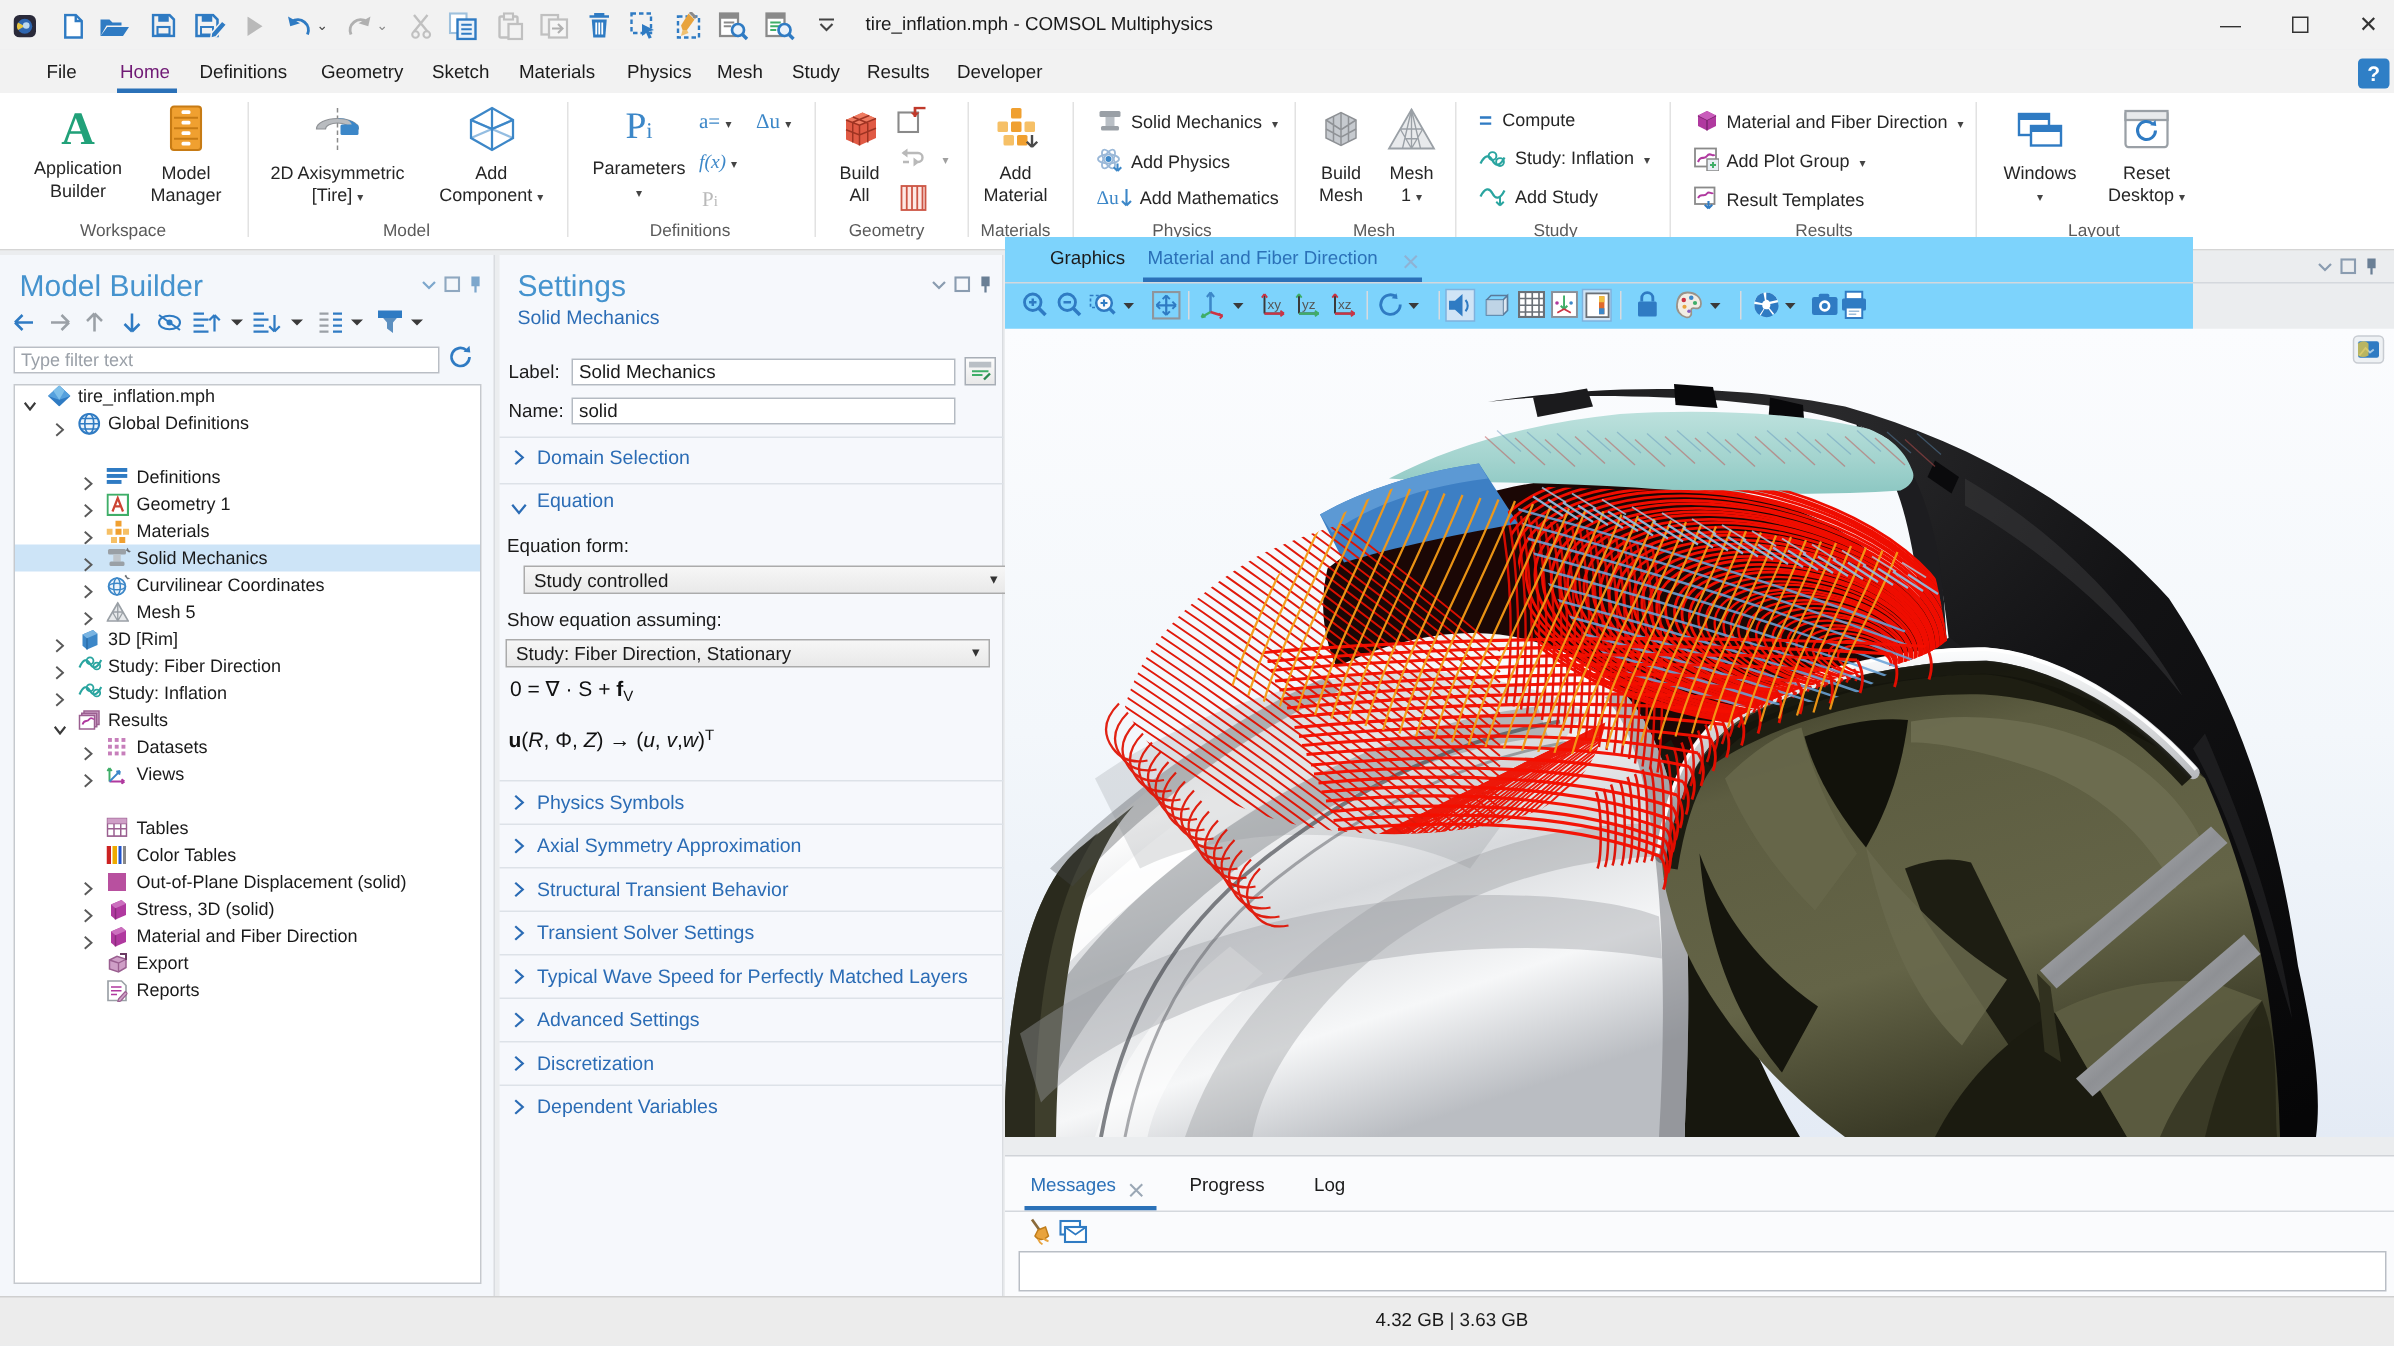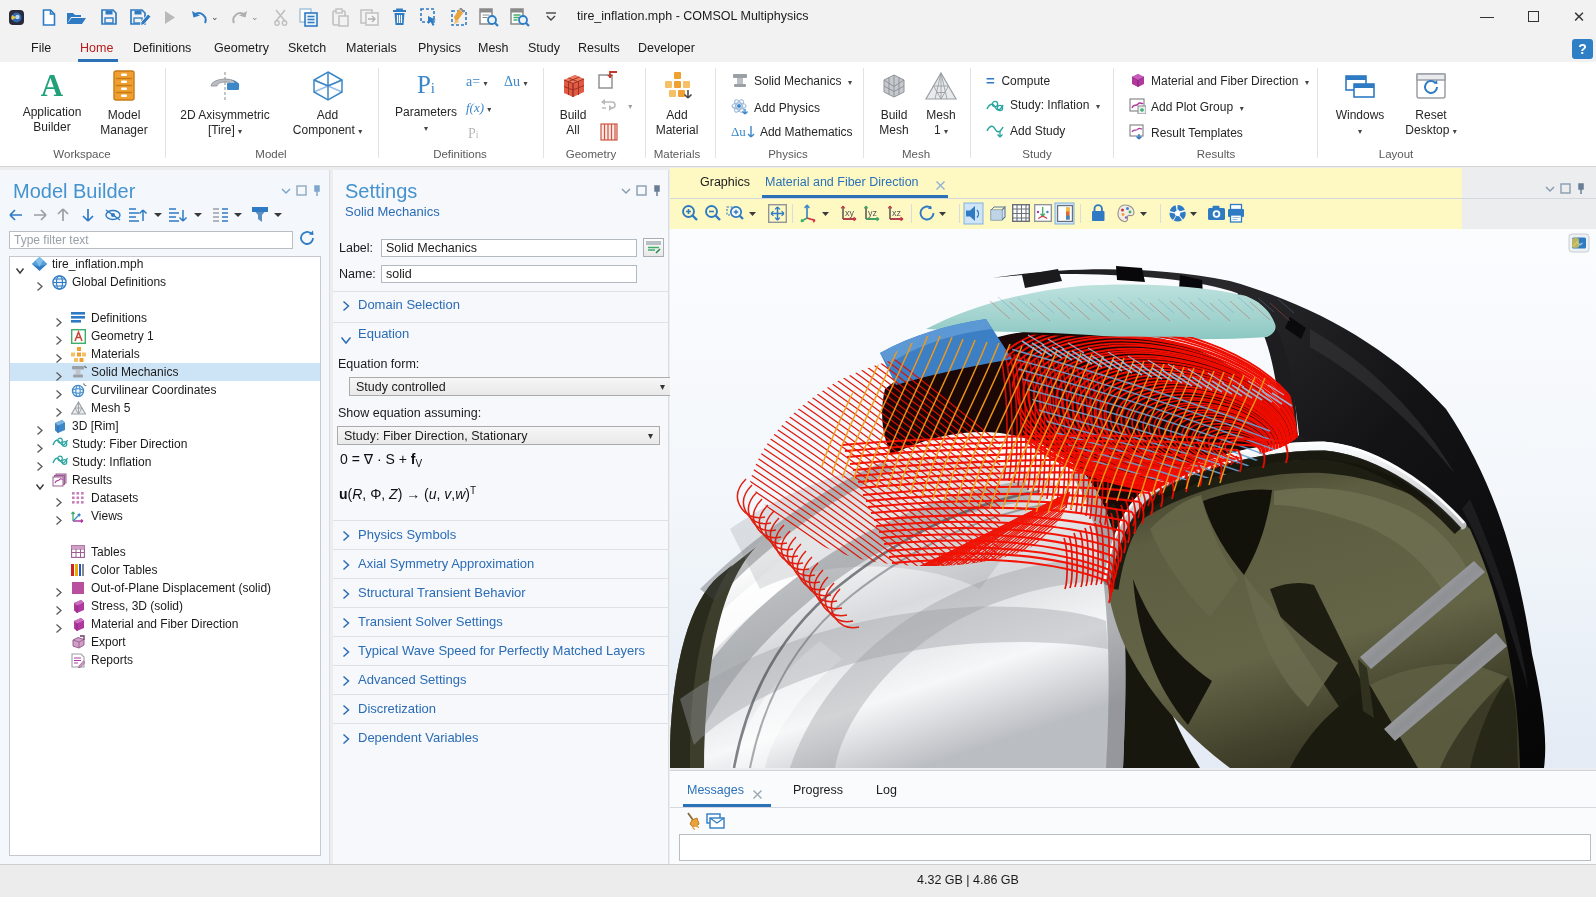--- a/index.html
+++ b/index.html
@@ -2,35 +2,35 @@
 <html><head><meta charset="utf-8"><title>tire_inflation.mph - COMSOL Multiphysics</title>
 <style>
 *{margin:0;padding:0;box-sizing:border-box}
 html,body{width:1596px;height:897px;overflow:hidden;font-family:"Liberation Sans",sans-serif;background:#ebedef;-webkit-font-smoothing:antialiased}
 .abs{position:absolute}
 .titlebar{position:absolute;left:0;top:0;width:1596px;height:33px;background:#f2f2f2}
 .title-text{position:absolute;top:9px;left:577px;font-size:12.5px;color:#1a1a1a}
 .winbtn{position:absolute;top:0;width:46px;height:33px;color:#333;font-size:13px;text-align:center;line-height:33px}
 .menubar{position:absolute;left:0;top:33px;width:1596px;height:29px;background:#f2f2f2}
 .menu-item{position:absolute;top:8px;font-size:12.5px;color:#1b1b1b}
-.menu-item.active{color:#b91c1c}
+.menu-item.active{color:#701a75}
 .menu-underline{position:absolute;top:26px;height:3px;background:#2b71b8}
 .helpbtn{position:absolute;left:1572px;top:39px;width:21px;height:20px;background:#2f7fc6;border-radius:3px;color:#fff;font-size:14px;font-weight:bold;text-align:center;line-height:20px}
 .ribbon{position:absolute;left:0;top:62px;width:1596px;height:105px;background:#ffffff;border-bottom:1px solid #d5d5d5}
 .rsep{position:absolute;top:6px;height:90px;width:1px;background:#e2e2e2}
 .rlabel{position:absolute;top:86px;font-size:11.5px;color:#5a5a5a;text-align:center;width:120px}
 .rbig{position:absolute;top:8px;text-align:center;font-size:12px;color:#262626}
 .rbig .lbl{margin-top:3px;line-height:15px}
 .rsmall{position:absolute;font-size:12px;color:#262626;white-space:nowrap}
 .rsmall svg{vertical-align:-3px;margin-right:5px}
 .caret{color:#444;font-size:8px}
 .panel-title{font-size:20px;color:#4593ce;font-weight:400}
 .mbpanel{position:absolute;left:0;top:170px;width:330px;height:694px;background:#f4f7fb;border-right:1px solid #d9dce0}
 .setpanel{position:absolute;left:333px;top:170px;width:336px;height:694px;background:#f6f8fc;border-right:1px solid #d9dce0}
-.gpanel{position:absolute;left:670px;top:168px;width:792px;height:600px;background:#fef9c3}
+.gpanel{position:absolute;left:670px;top:158px;width:792px;height:600px;background:#7dd3fc}
 .msgpanel{position:absolute;left:670px;top:770px;width:926px;height:94px;background:#fafbfd;border-top:1px solid #d0d3d8}
 .statusbar{position:absolute;left:0;top:864px;width:1596px;height:33px;background:#ececec;border-top:1px solid #cfcfcf}
 .filterbox{position:absolute;left:9px;top:61px;width:284px;height:18px;background:#fff;border:1px solid #b9bec5;font-size:12px;color:#9aa0a8;padding-left:4px;line-height:16px}
 .treebox{position:absolute;left:9px;top:86px;width:312px;height:600px;background:#fff;border:1px solid #c5c9ce}
 .trow{position:absolute;height:18px;font-size:12px;color:#1a1a1a;white-space:nowrap;line-height:18px}
 .trow svg{vertical-align:-3px}
 .sel{position:absolute;left:0;width:310px;height:18px;background:#cde4f7}
 .sechdr{font-size:13px;color:#2b6cb5}
 .inp{position:absolute;background:#fff;border:1px solid #b4bac2;font-size:12.5px;color:#1a1a1a;padding:0 4px;height:18px;line-height:16px}
 .dropdown{position:absolute;height:19px;background:linear-gradient(#f6f6f6,#e9e9e9);border:1px solid #ababab;font-size:12.5px;color:#1a1a1a;padding:1px 6px;line-height:16px}
@@ -1406,14 +1406,14 @@
       </svg></div>
 <div class="abs" style="left:36px;top:42px"><svg width="19" height="16" viewBox="0 0 19 16">
         <rect x="1" y="1" width="13" height="9" fill="#fff" stroke="#2f7bc3" stroke-width="1.4"></rect>
         <rect x="4" y="5" width="14" height="10" fill="#fff" stroke="#2f7bc3" stroke-width="1.4"></rect>
         <path d="M4,5 l7,5 7,-5" fill="none" stroke="#2f7bc3" stroke-width="1.2"></path>
       </svg></div>
 <div class="abs" style="left:9px;top:63px;width:912px;height:27px;background:#fff;border:1px solid #b9bec5"></div>
 </div>
 
 <div class="statusbar">
-    <div class="abs" style="left:917px;top:8px;font-size:12.5px;color:#1a1a1a">4.32 GB | 4.86 GB</div>
+    <div class="abs" style="left:917px;top:8px;font-size:12.5px;color:#1a1a1a">4.32 GB | 3.63 GB</div>
   </div>
 
 </body></html>

